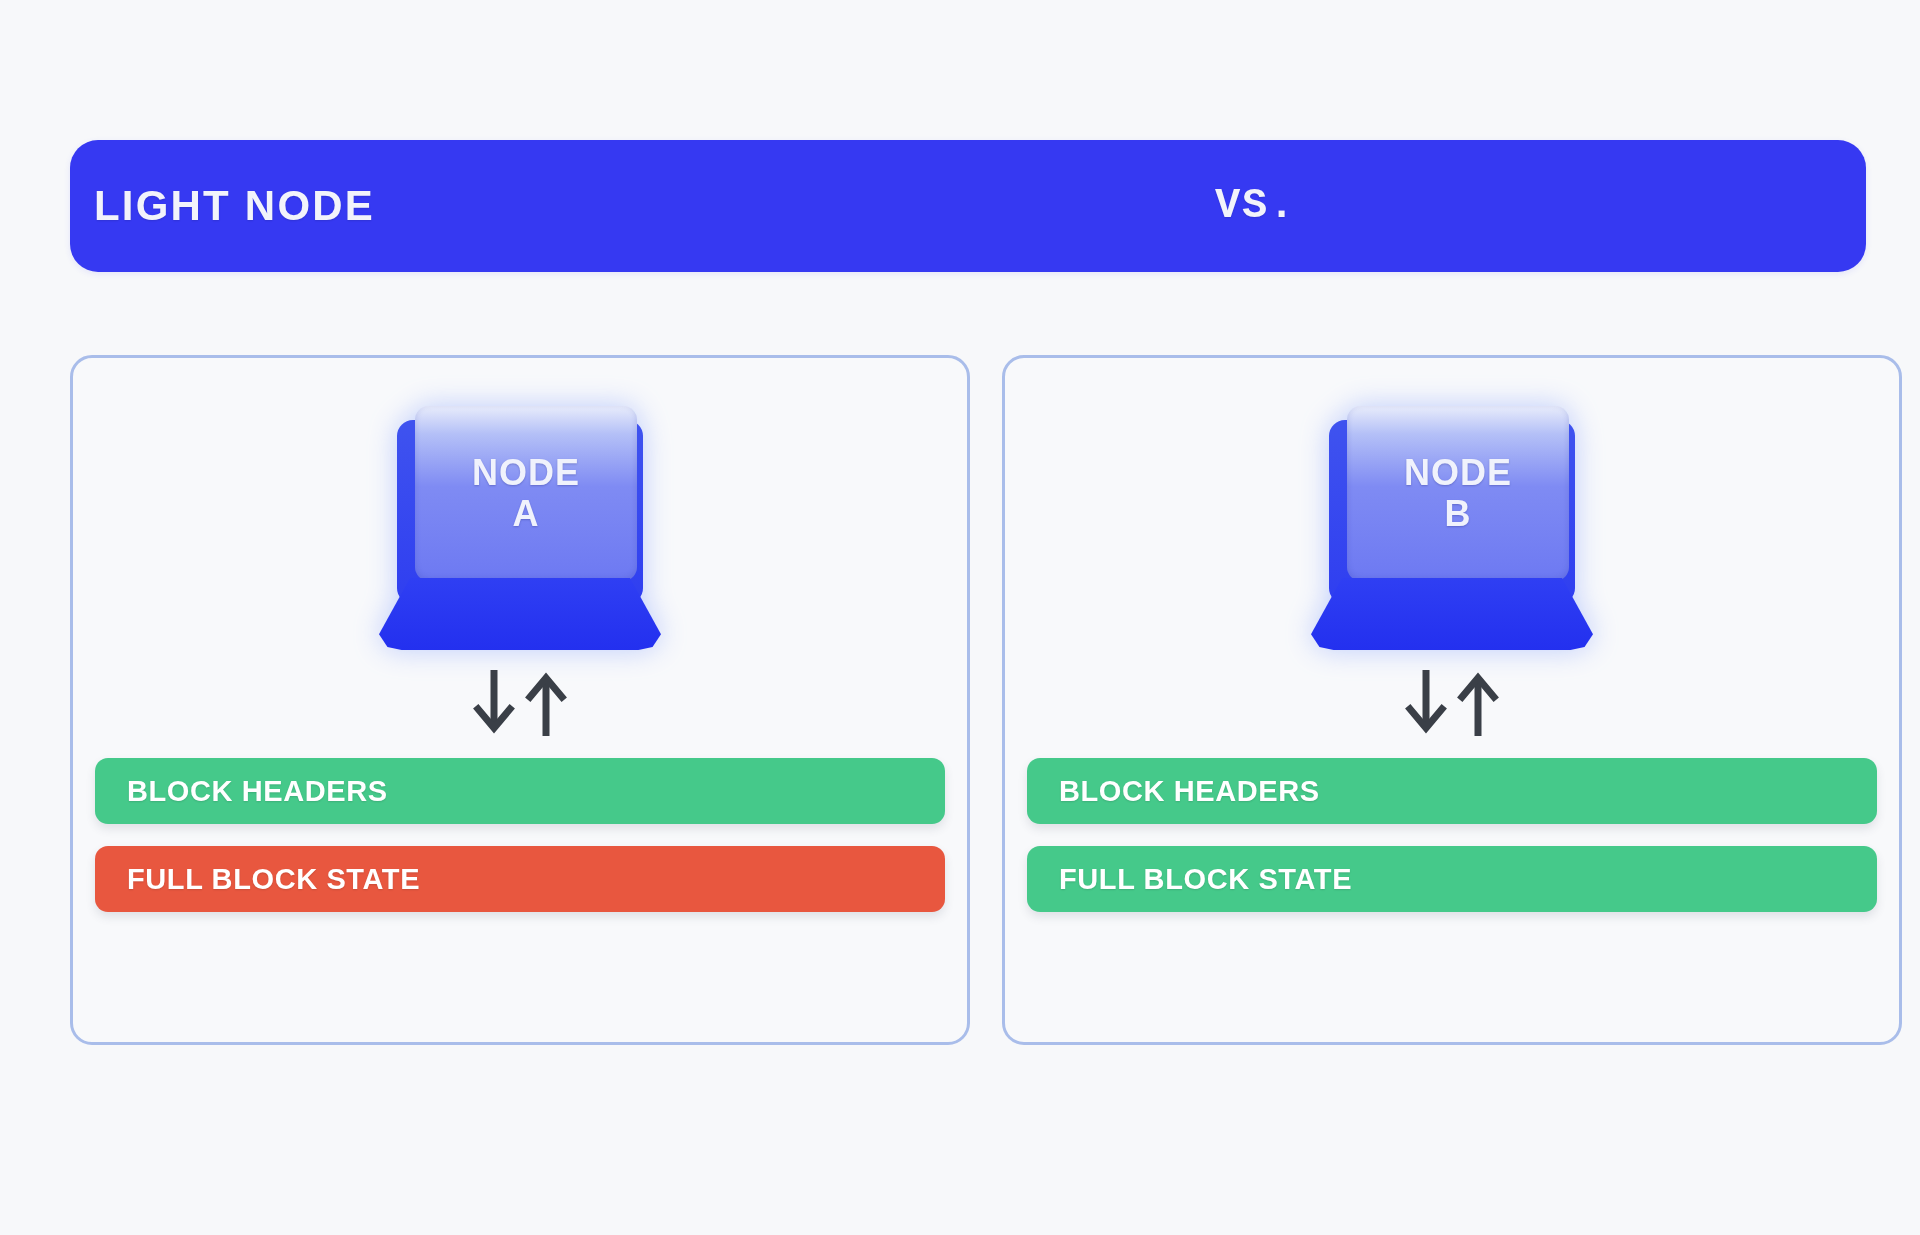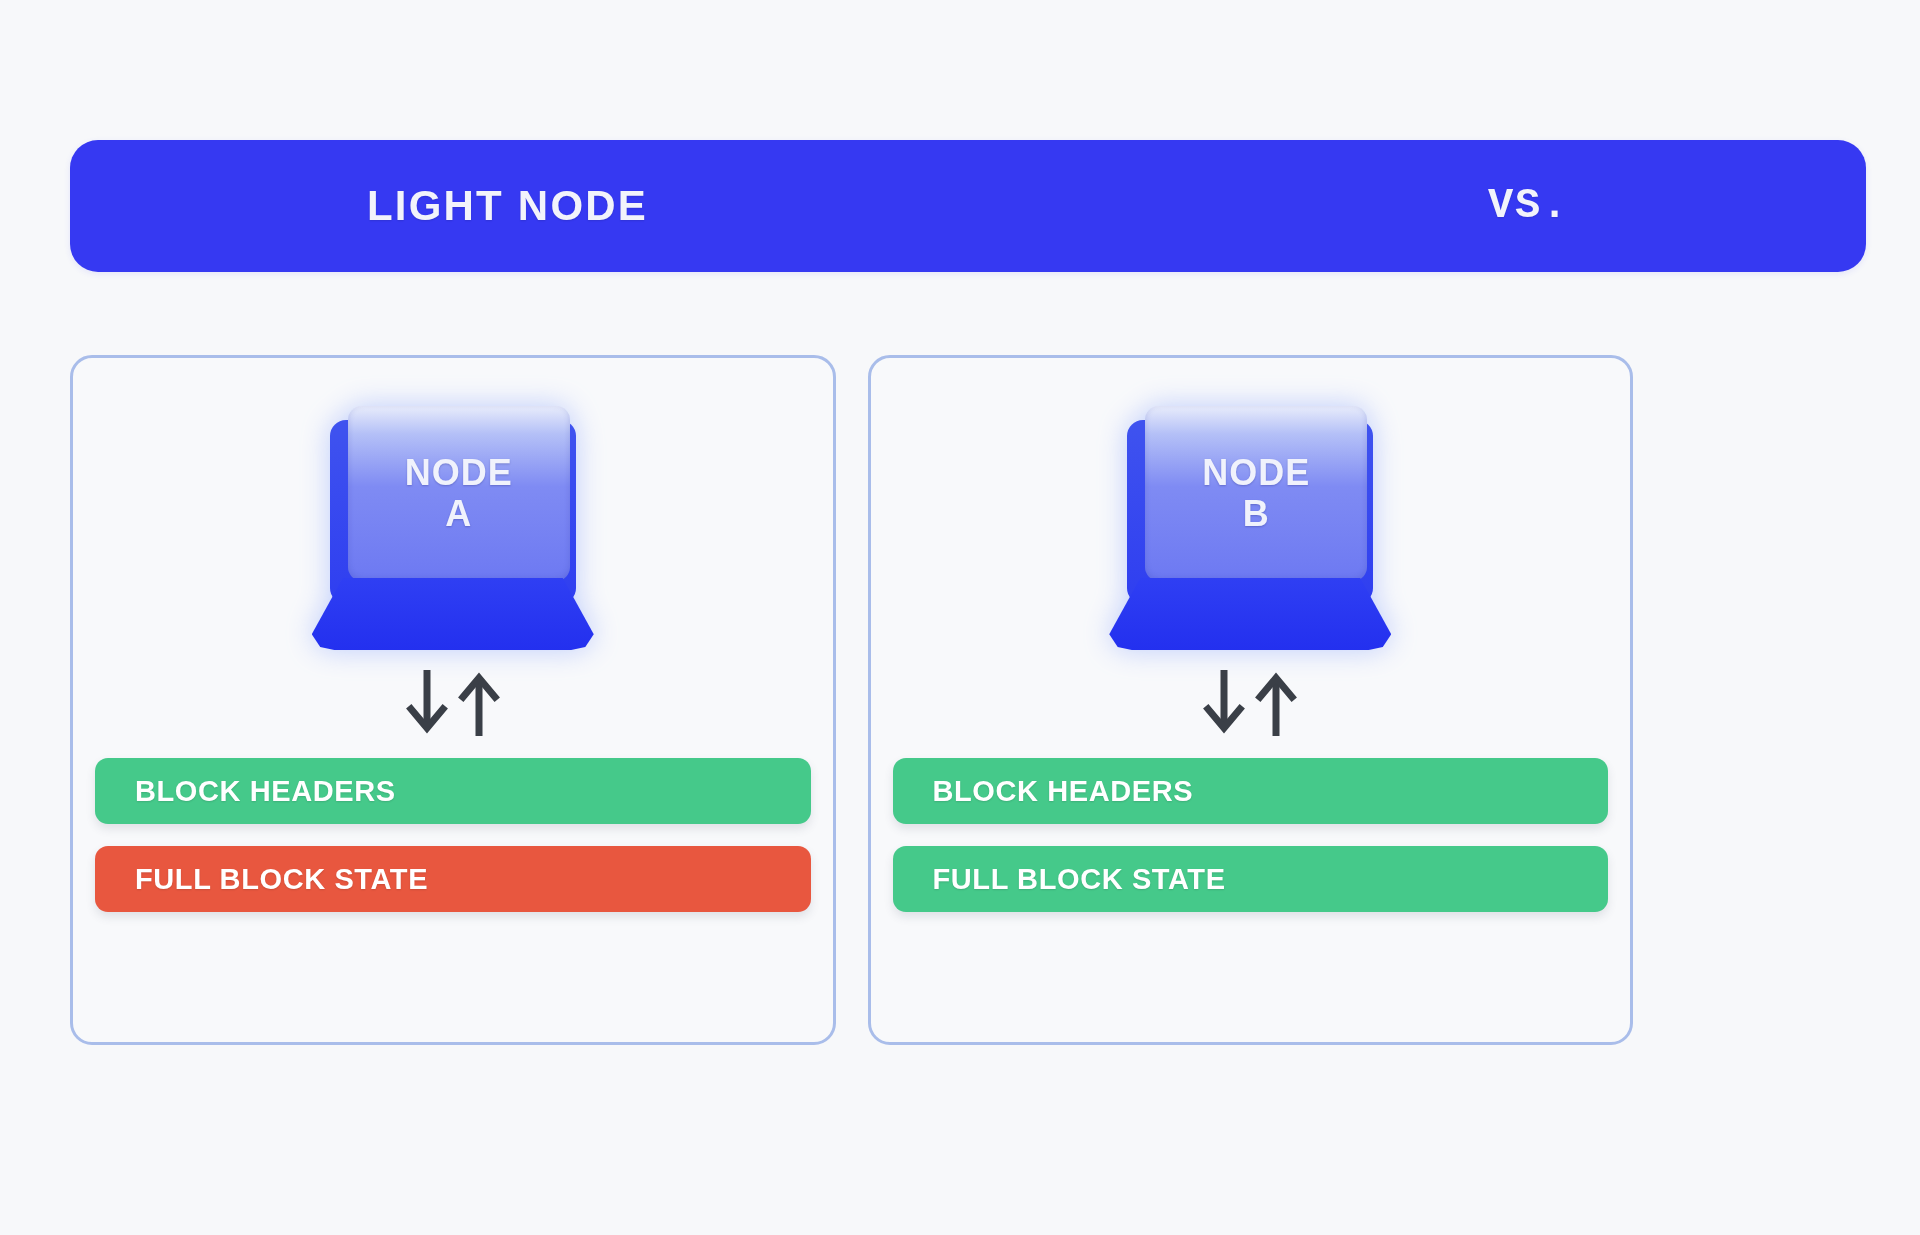--- a/index.html
+++ b/index.html
@@ -18,21 +18,20 @@
 
   
   .banner {
     position:absolute;
     left:70px; top:140px;
     width:1796px; height:132px;
     background:#3639f2;
     border-radius:28px;
     display:flex;
     align-items:center;
-    justify-content:center;
     box-shadow:0 2px 6px rgba(54,57,242,0.10);
   }
   .banner-inner {
     display:flex;
     align-items:center;
     width:1250px;
     justify-content:space-between;
     padding:0 24px;
   }
   .banner-text {
@@ -42,21 +41,21 @@
     letter-spacing:2.2px;
     white-space:nowrap;
     text-shadow:0 1px 2px rgba(0,0,0,0.12);
   }
   .banner-text.vs { letter-spacing:1.8px;font-family:Liberation Mono, monospace; }
 
   
   .panels {
     position:absolute;
     left:70px; top:355px;
-    width:1563px; height:690px;
+    width:1832px; height:690px;
     display:flex;
     gap:32px;
   }
   .panel {
     position:relative;
     flex:1 1 0;
     background:#f8f9fb;
     border:3px solid #a9bdea;
     border-radius:22px;
     overflow:visible;
@@ -136,21 +135,21 @@
     top:400px;
     display:flex;
     flex-direction:column;
     gap:22px;
   }
   .bar {
     height:66px;
     border-radius:13px;
     display:flex;
     align-items:center;
-    padding-left:40px;
+    padding-left:32px;
     box-shadow:0 5px 10px rgba(60,70,90,0.13);
   }
   .bar-label {
     color:#ffffff;
     font-size:29px;
     font-weight:bold;
     letter-spacing:0.6px;
     white-space:nowrap;
     text-shadow:0 1px 2px rgba(0,0,0,0.13);
   }

